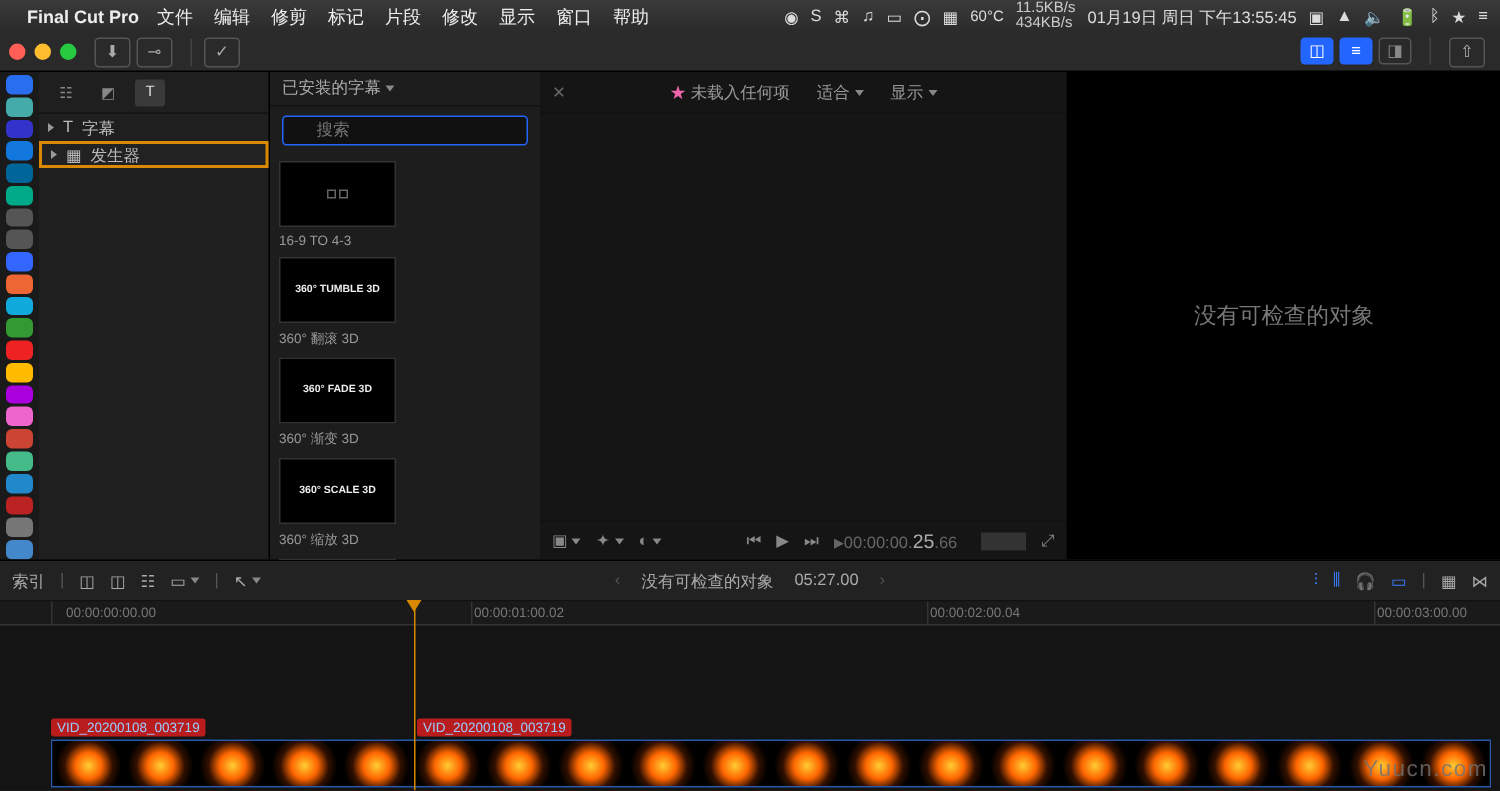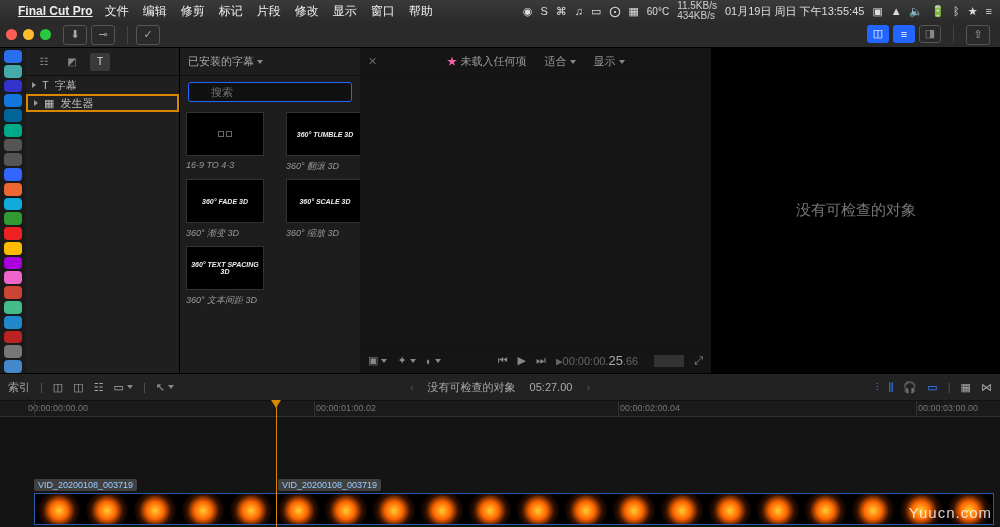--- a/index.html
+++ b/index.html
@@ -1,19 +1,19 @@
 <!DOCTYPE html>
 <html><head>
 <meta charset="utf-8">
 <style>
 * { margin:0; padding:0; box-sizing:border-box; font-family:-apple-system,"Helvetica Neue",Arial,sans-serif; }
 body { width:1000px; height:527px; background:#1a1a1a; color:#ccc; font-size:11px; overflow:hidden; position:relative; }
 .menubar { height:22px; background:linear-gradient(#3a3a3a,#2a2a2a); display:flex; align-items:center; padding:0 8px; font-size:12px; color:#eee; }
 .menubar .apple { font-size:14px; margin-right:10px; }
-.menubar .appname { font-weight:bold; margin-right:12px;text-decoration:underline; }
+.menubar .appname { font-weight:bold; margin-right:12px; }
 .menubar .mi { margin-right:14px; cursor:default; }
 .menubar .right { margin-left:auto; display:flex; align-items:center; gap:8px; font-size:11px; }
 .menubar .right span { opacity:.9 }
 .toolbar { height:26px; background:#2a2a2a; display:flex; align-items:center; padding:0 6px; border-bottom:1px solid #000; }
 .win-btns { display:flex; gap:6px; margin-right:12px; }
 .win-btn { width:11px; height:11px; border-radius:50%; }
 .wb-r{background:#ff5f56}.wb-y{background:#ffbd2e}.wb-g{background:#27c93f}
 .tb-sep { width:1px; height:18px; background:#444; margin:0 8px; }
 .tb-btn { width:24px; height:20px; border:1px solid #555; border-radius:3px; display:flex; align-items:center; justify-content:center; margin-right:4px; color:#aaa; font-size:11px; }
 .tb-right { margin-left:auto; display:flex; gap:4px; }
@@ -29,21 +29,21 @@
 .sb-tab.active{ background:#3a3a3a; color:#ddd; }
 .sb-row { height:18px; display:flex; align-items:center; padding:0 6px; font-size:11px; color:#bbb; gap:6px; }
 .sb-row.hl { border:2px solid #d98800; background:#222; }
 .tri { width:0;height:0;border-left:4px solid #999;border-top:3px solid transparent;border-bottom:3px solid transparent; }
 .col-browser { width:180px; background:#1d1d1d; display:flex; flex-direction:column; }
 .brow-head { height:28px; display:flex; align-items:center; justify-content:space-between; padding:0 8px; color:#aaa; border-bottom:1px solid #111; }
 .search-wrap { padding:6px 8px; }
 .search { width:100%; height:20px; background:#111; border:1px solid #2266ff; border-radius:3px; color:#888; padding:0 20px 0 22px; font-size:11px; position:relative; }
 .search-wrap{position:relative}
 .search-icon{position:absolute;left:14px;top:10px;color:#888;font-size:11px}
-.thumbs { padding:4px 6px; display:grid; grid-template-columns:1fr 1fr; gap:6px 22px; overflow:auto;font-style:italic; }
+.thumbs { padding:4px 6px; display:grid; grid-template-columns:1fr; gap:6px 22px; overflow:auto; }
 .tcard { display:flex; flex-direction:column; gap:4px; }
 .tbox { width:78px; height:44px; background:#000; border:1px solid #333; display:flex; align-items:center; justify-content:center; color:#eee; font-size:7px; font-weight:bold; text-align:center; }
 .tbox .inner{display:flex;gap:2px}
 .tbox .sq{width:6px;height:6px;border:1px solid #666}
 .tlabel { font-size:9px; color:#999; }
 .col-viewer { flex:1; background:#151515; display:flex; flex-direction:column; border-right:1px solid #000; }
 .vw-head { height:28px; display:flex; align-items:center; justify-content:center; gap:18px; font-size:11px; color:#999; border-bottom:1px solid #111; position:relative; }
 .vw-head .left-x{position:absolute;left:8px}
 .vw-body { flex:1; display:flex; align-items:center; justify-content:center; color:#666; }
 .vw-ctrl { height:26px; display:flex; align-items:center; padding:0 8px; gap:10px; border-top:1px solid #111; color:#888; font-size:11px; }
@@ -55,25 +55,25 @@
 .tl-tabs .center{position:absolute;left:50%;transform:translateX(-50%);display:flex;gap:14px;align-items:center}
 .tl-tabs .right{margin-left:auto;display:flex;gap:10px;align-items:center}
 .tl-tabs .ricn{color:#3a7fff}
 .timeline { height:126px; background:#141414; position:relative; }
 .ruler { height:16px; background:#1a1a1a; border-bottom:1px solid #333; position:relative; font-size:9px; color:#777; }
 .ruler .tick{position:absolute;top:2px}
 .ruler .m{position:absolute;top:0;bottom:0;width:1px;background:#333}
 .playhead{position:absolute;left:276px;top:0;bottom:0;width:1px;background:#d98800;z-index:5}
 .playhead::before{content:"";position:absolute;top:-1px;left:-5px;width:0;height:0;border-left:5px solid transparent;border-right:5px solid transparent;border-top:8px solid #d98800}
 .track { position:absolute; left:34px; right:6px; top:92px; height:32px; }
-.clip-label{position:absolute;top:-14px;left:0;font-size:9px;color:#9cf;background:#404040;padding:1px 4px;border-radius:2px}
+.clip-label{position:absolute;top:-14px;left:0;font-size:9px;color:#9cf;background:#b91c1c;padding:1px 4px;border-radius:2px}
 .clip-label.c2{left:244px}
 .frames{display:flex;height:100%;gap:0;border:1px solid #2a5aaa;background:#000}
 .frame{flex:1;background:radial-gradient(circle at 50% 55%,#ffcc33 0%,#ff6600 30%,#331100 55%,#000 75%);min-width:40px}
-.watermark{position:absolute;right:8px;bottom:6px;color:#ffffff;font-size:15px;letter-spacing:1px;opacity:.8;font-family:Arial}
+.watermark{position:absolute;right:8px;bottom:6px;color:#737373;font-size:15px;letter-spacing:1px;opacity:.8;font-family:Arial}
 .sm{font-size:10px}
 .drop{display:inline-flex;align-items:center;gap:3px}
 .drop::after{content:"";width:0;height:0;border-left:3px solid transparent;border-right:3px solid transparent;border-top:4px solid #888}
 </style>
 </head>
 <body>
 
 <div class="menubar">
   <span class="apple"></span>
   <span class="appname">Final Cut Pro</span>
@@ -257,21 +257,21 @@
     <span class="ricn">🎧</span>
     <span class="ricn">▭</span>
     <span style="color:#555">|</span>
     <span>▦</span>
     <span>⋈</span>
   </div>
 </div>
 
 <div class="timeline">
   <div class="ruler">
-    <span class="tick" style="left:28px">00:00:00:00.00</span>
+    <span class="tick" style="left:44px">00:00:00:00.00</span>
     <span class="m" style="left:34px"></span>
     <span class="tick" style="left:316px">00:00:01:00.02</span>
     <span class="m" style="left:314px"></span>
     <span class="tick" style="left:620px">00:00:02:00.04</span>
     <span class="m" style="left:618px"></span>
     <span class="tick" style="left:918px">00:00:03:00.00</span>
     <span class="m" style="left:916px"></span>
   </div>
   <div class="playhead"></div>
   <div class="track">

